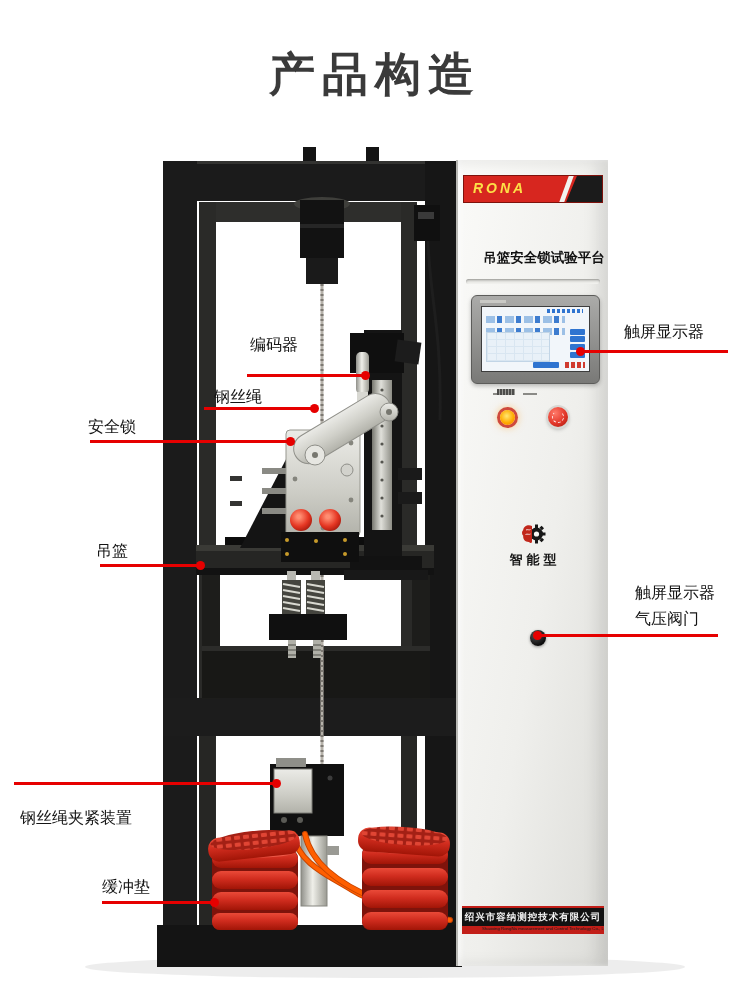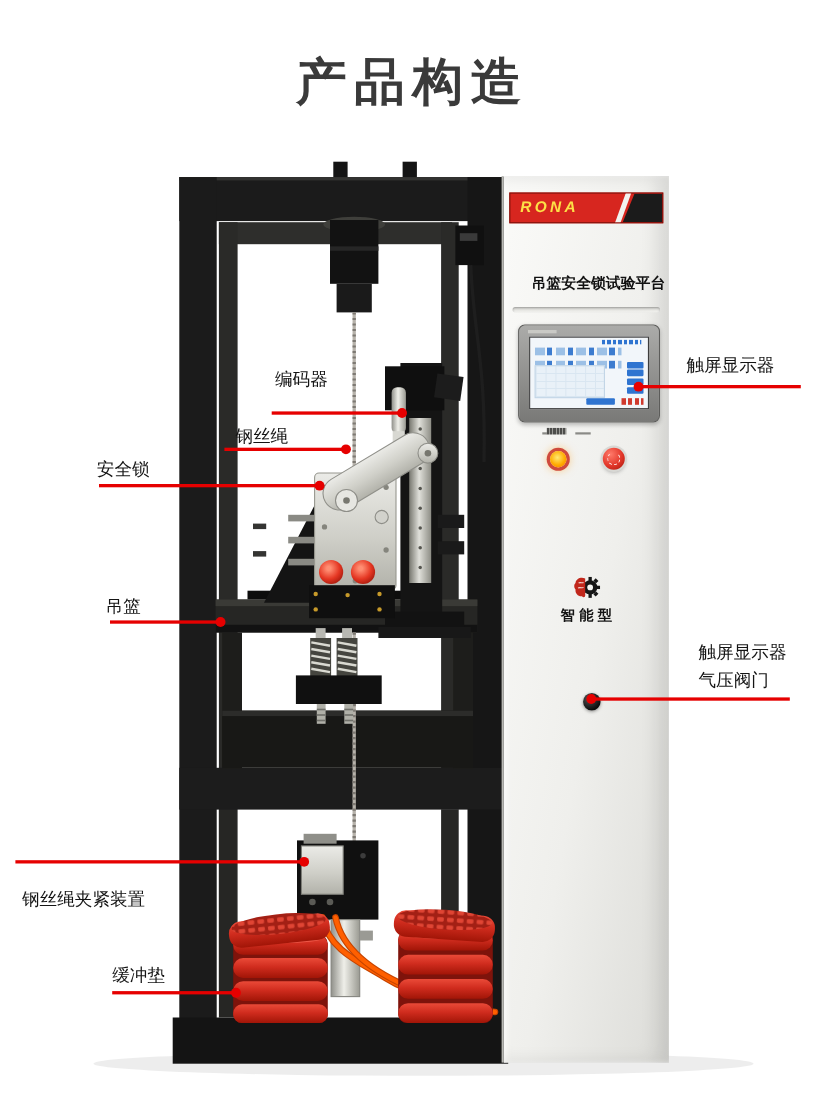--- a/index.html
+++ b/index.html
@@ -341,20 +341,26 @@
         <rect x="20" y="16.5" width="3.5" height="3" transform="rotate(-45 21.7 18)" fill="#161616"></rect>
         <circle cx="16.5" cy="12" r="2.6" fill="#f5f5f2"></circle>
         <path d="M12 4 C8 2.2, 3.6 4.2, 3.2 8 C1.6 9.2, 1.6 12.4, 3.2 13.8 C2.8 17.4, 5.4 20.2, 9 20 C10.4 21.6, 12 21, 12 19.4 Z" fill="#c1271b"></path>
         <path d="M6 8 C7.5 7, 9 8.5, 10.5 7.5 M5.5 12.5 C7.5 11.5, 9 13, 10.5 12" stroke="#f2d9d5" stroke-width="1" fill="none"></path>
       </svg>
     </div>
     <div class="smart-text">智能型</div>
 
     <div class="knob"></div>
 
+    <div class="company-band">
+      <div class="company-cn">绍兴市容纳测控技术有限公司</div>
+      <div class="company-en-strip">
+        <div class="company-en">Shaoxing RongNa measurement and Control Technology Co., Ltd</div>
+      </div>
+    </div>
   </div>
 
   <div class="callouts">
 
     <span class="c-label" style="left:250px;top:335px;">编码器</span>
     <span class="c-line" style="left:247px;top:374px;width:118px;"></span>
     <span class="c-dot" style="left:361px;top:371px;"></span>
 
     <span class="c-label" style="left:214px;top:387px;">钢丝绳</span>
     <span class="c-line" style="left:204px;top:407px;width:110px;"></span>

